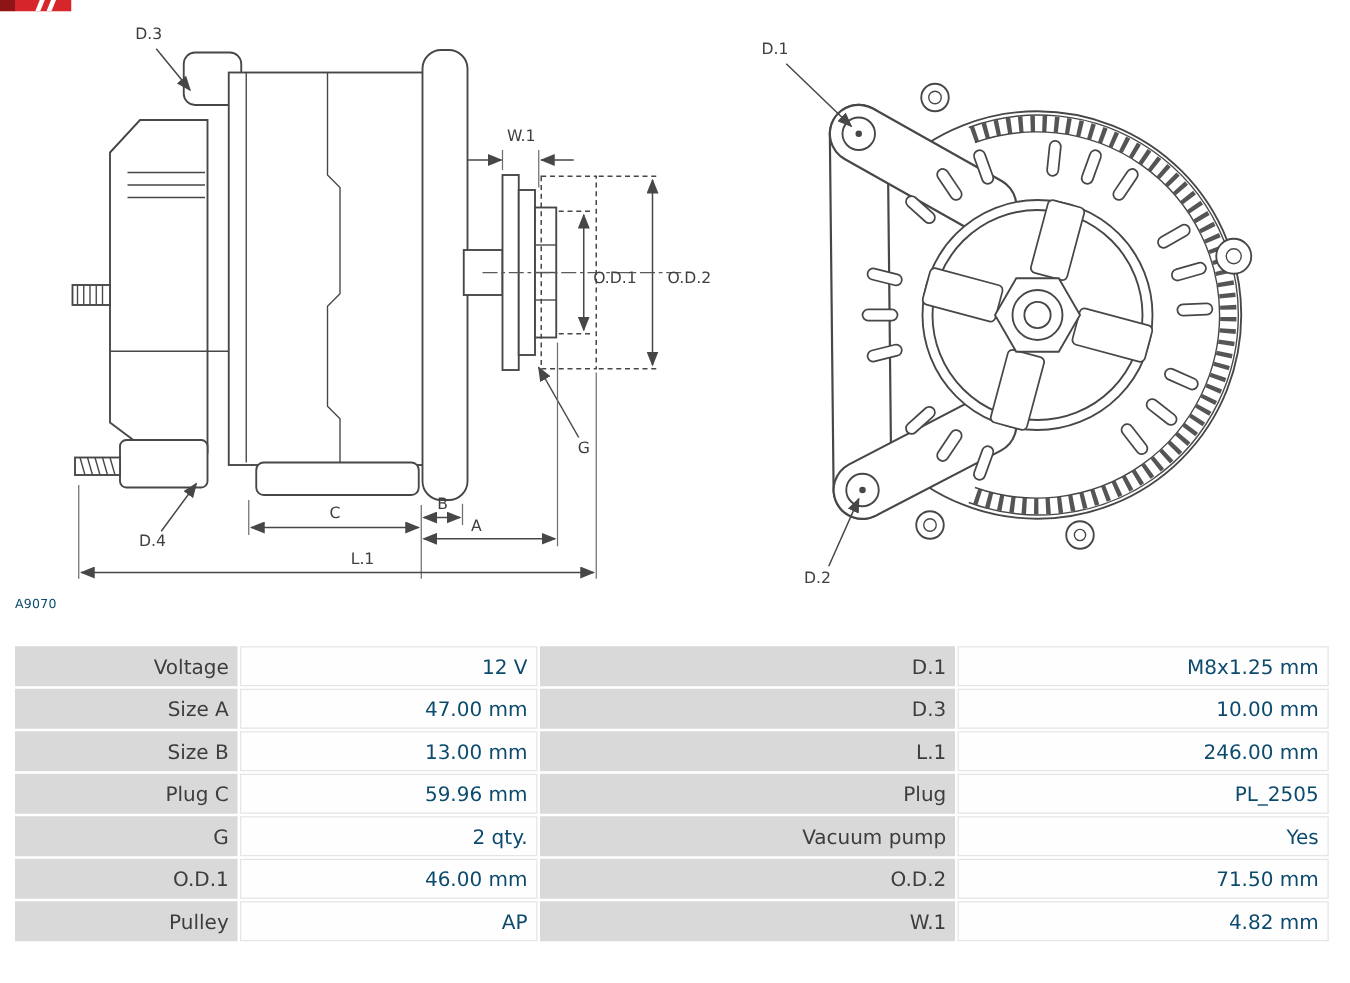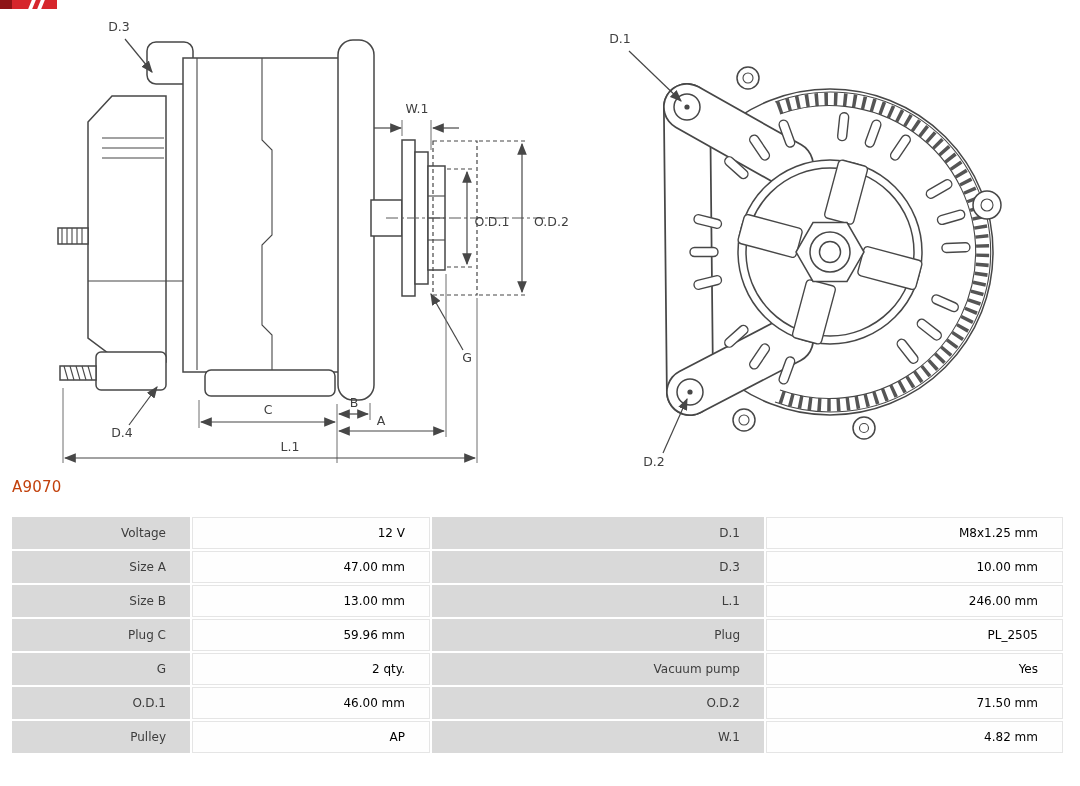--- a/index.html
+++ b/index.html
@@ -3,26 +3,26 @@
 <meta charset="utf-8">
 <style>
   html,body{margin:0;padding:0;background:#fff;}
   body{font-family:"DejaVu Sans","Liberation Sans",sans-serif;color:#3d3d3d;}
   #stage{position:relative;width:1080px;height:786px;background:#fff;overflow:hidden;}
   #drawing{position:absolute;top:0;left:0;}
   .logo-frag{position:absolute;top:0;left:0;width:57px;height:9px;background:#d6262c;overflow:hidden;}
   .logo-frag .cut{position:absolute;top:0;left:30px;width:4px;height:9px;background:#fff;transform:skewX(-22deg);}
   .logo-frag .cut2{left:39px;}
   .logo-frag .dark{position:absolute;top:0;left:0;width:12px;height:9px;background:#8e1416;}
-  #partno{position:absolute;top:478px;left:12px;font-size:15px;color:#c2410c;letter-spacing:.2px;}
+  #partno{position:absolute;top:478px;left:12px;font-size:10px;color:#0c4a6e;letter-spacing:.2px;}
   #spec-wrap{position:absolute;top:515px;left:10px;width:1055px;}
   table.spec{border-collapse:separate;border-spacing:2px;table-layout:fixed;width:1055px;}
-  table.spec td{height:30px;font-size:12px;text-align:right;padding:0 24px 0 0;vertical-align:middle;white-space:nowrap;overflow:hidden;}
+  table.spec td{height:30px;font-size:16px;text-align:right;padding:0 7px 0 0;vertical-align:middle;white-space:nowrap;overflow:hidden;}
   td.lbl{background:#d9d9d9;color:#3d3d3d;}
-  td.val{background:#fefefe;border:1px solid #e5e5e5;color:#000000;}
+  td.val{background:#fefefe;border:1px solid #e5e5e5;color:#0c4a6e;}
   svg text{font-family:"DejaVu Sans","Liberation Sans",sans-serif;font-size:12.5px;fill:#3f3f3f;}
   .ln{fill:#fff;stroke:#474747;stroke-width:1.5;}
   .thin{fill:none;stroke:#474747;stroke-width:1.1;}
   .ext{fill:none;stroke:#6f6f6f;stroke-width:1;}
   .dim{fill:none;stroke:#474747;stroke-width:1.2;}
   .dash{fill:none;stroke:#474747;stroke-width:1.2;stroke-dasharray:4 3;}
   .cline{fill:none;stroke:#5a5a5a;stroke-width:1;stroke-dasharray:12 3 3 3;}
 </style>
 </head>
 <body>

